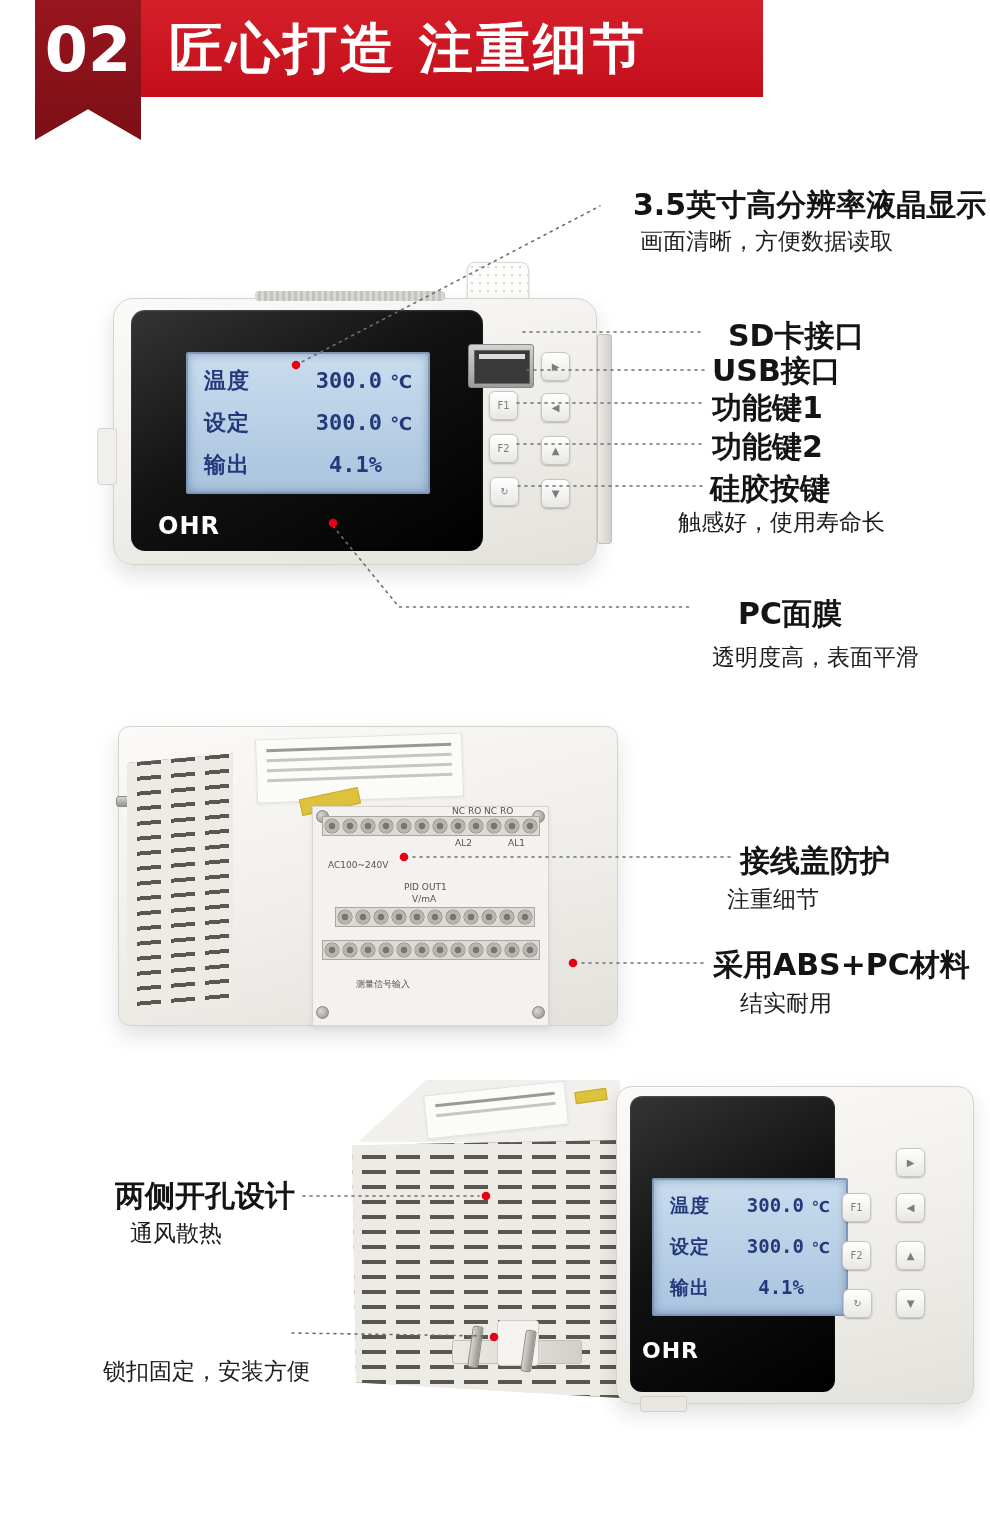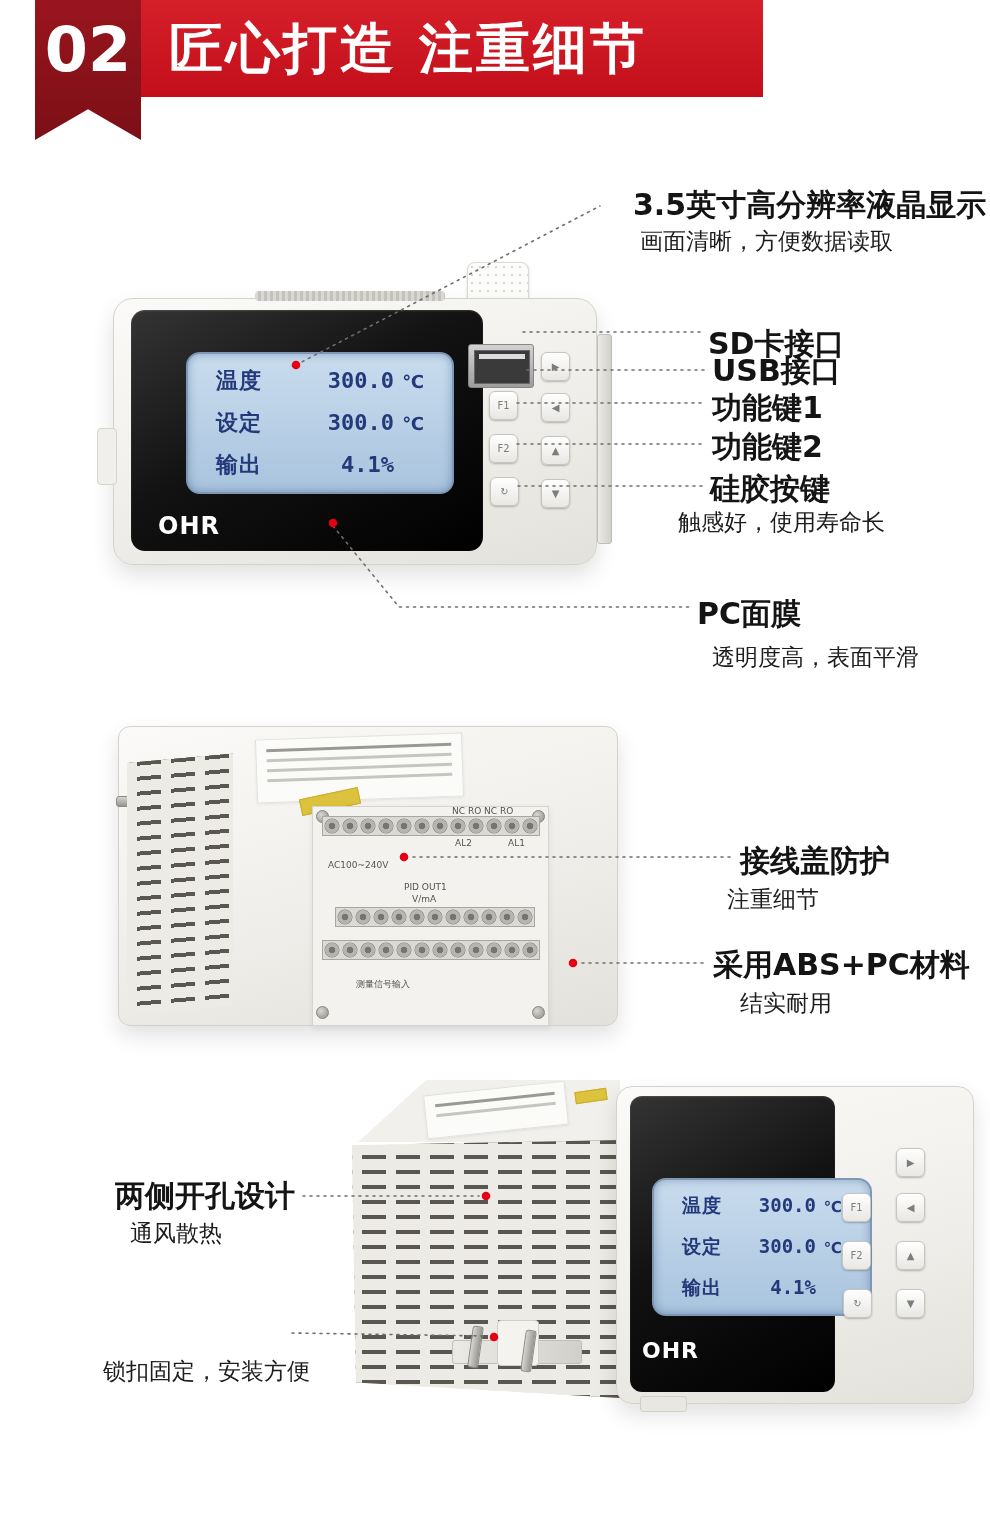--- a/index.html
+++ b/index.html
@@ -22,21 +22,21 @@
 
   
   .body-shell{background:linear-gradient(165deg,#fbfaf8 0%,#efeeea 55%,#e2e1db 100%);
               border:1px solid #d3d2cc;border-radius:20px;box-shadow:0 10px 22px rgba(0,0,0,.12);}
   .bezel{background:linear-gradient(150deg,#343434 0%,#121212 45%,#000 100%);border-radius:14px;
          box-shadow:inset 0 1px 2px rgba(255,255,255,.15);}
 
   
   .lcd{background:linear-gradient(180deg,#c9dcee,#a9c4de);border:2px solid #7e97b5;
        box-shadow:inset 0 0 10px rgba(25,55,105,.35);display:flex;flex-direction:column;
-       justify-content:space-around;padding:6px 28px;border-radius:14px;}
+       justify-content:space-around;padding:6px 16px;border-radius:2px;}
   .lcd-row{display:flex;align-items:baseline;font-size:22px;font-weight:bold;color:#24397a;}
   .lcd-row .lab{min-width:58px;letter-spacing:1px;}
   .lcd-row .val{margin-left:auto;font-family:"DejaVu Sans Mono",monospace;}
   .lcd-row .unit{width:30px;text-align:right;font-size:18px;}
   .lcd-sm .lcd-row{font-size:19px;}
   .lcd-sm .lcd-row .lab{min-width:48px;}
   .lcd-sm .lcd-row .unit{width:26px;font-size:15px;}
 
   .brand{color:#fff;font-weight:bold;font-size:24px;letter-spacing:1px;}
 
@@ -131,27 +131,27 @@
     </div>
   <div class="abs key" style="left:541px;top:436px;">
       <span>▲</span>
     </div>
   <div class="abs key" style="left:541px;top:479px;">
       <span>▼</span>
     </div>
 
   <div class="abs ann-title nowrap" style="left:617px;top:185px;margin-left:16px;">3.5英寸高分辨率液晶显示</div>
   <div class="abs ann-sub nowrap" style="left:640px;top:226px;">画面清晰，方便数据读取</div>
-  <div class="abs ann-title nowrap" style="left:708px;top:316px;margin-top:8px;">SD卡接口</div>
+  <div class="abs ann-title nowrap" style="left:728px;top:316px;">SD卡接口</div>
   <div class="abs ann-title nowrap" style="left:712px;top:351px;">USB接口</div>
   <div class="abs ann-title nowrap" style="left:712px;top:388px;">功能键1</div>
   <div class="abs ann-title nowrap" style="left:712px;top:427px;">功能键2</div>
   <div class="abs ann-title nowrap" style="left:710px;top:469px;">硅胶按键</div>
   <div class="abs ann-sub nowrap" style="left:678px;top:507px;">触感好，使用寿命长</div>
-  <div class="abs ann-title nowrap" style="left:697px;top:594px;">PC面膜</div>
+  <div class="abs ann-title nowrap" style="left:738px;top:594px;">PC面膜</div>
   <div class="abs ann-sub nowrap" style="left:712px;top:642px;">透明度高，表面平滑</div>
 
   <div class="abs body-shell" style="left:118px;top:726px;width:498px;height:298px;border-radius:12px;"></div>
   <div class="abs hbolt" style="left:116px;top:796px;width:36px;height:9px;"></div>
   <div class="abs hbolt" style="left:132px;top:818px;width:36px;height:9px;"></div>
   <div class="abs vents" style="left:127px;top:758px;width:106px;height:252px;transform:skewY(-5deg);"></div>
   <div class="abs sticker" style="left:256px;top:736px;width:205px;height:62px;transform:rotate(-2deg);">
     <div class="bar b1"></div>
     <div class="bar"></div>
     <div class="bar"></div>

